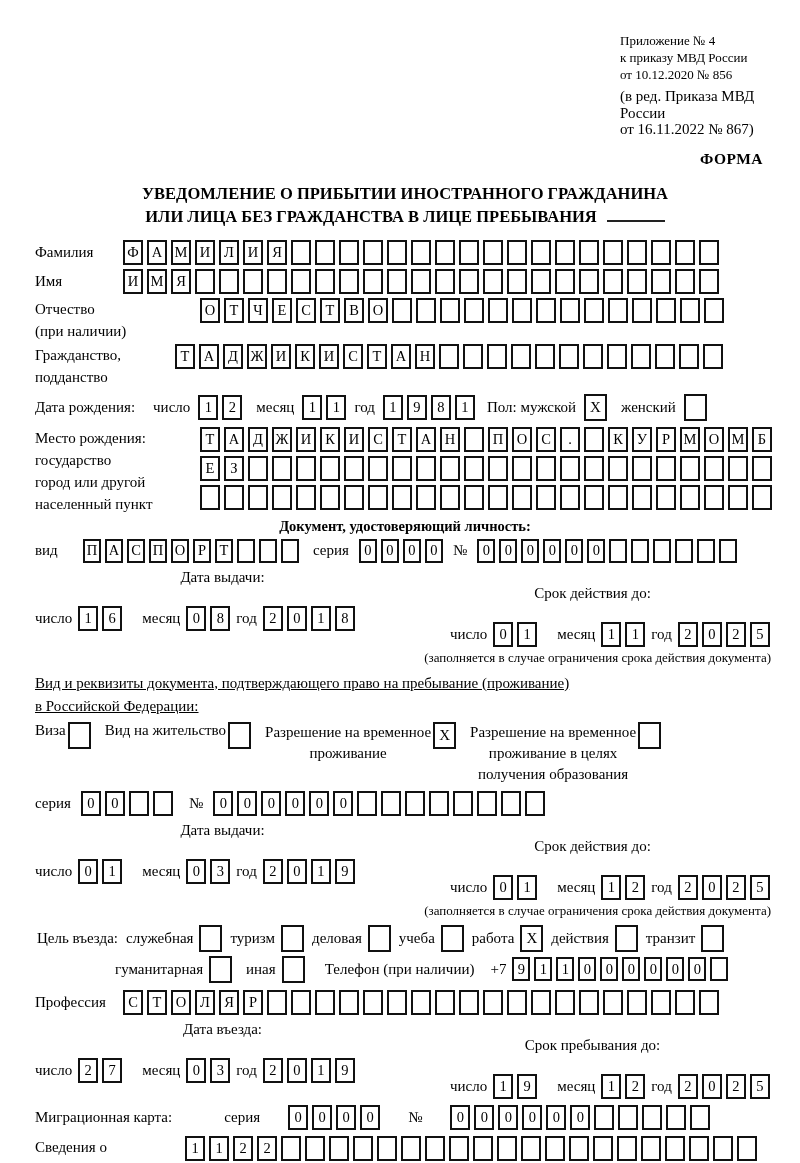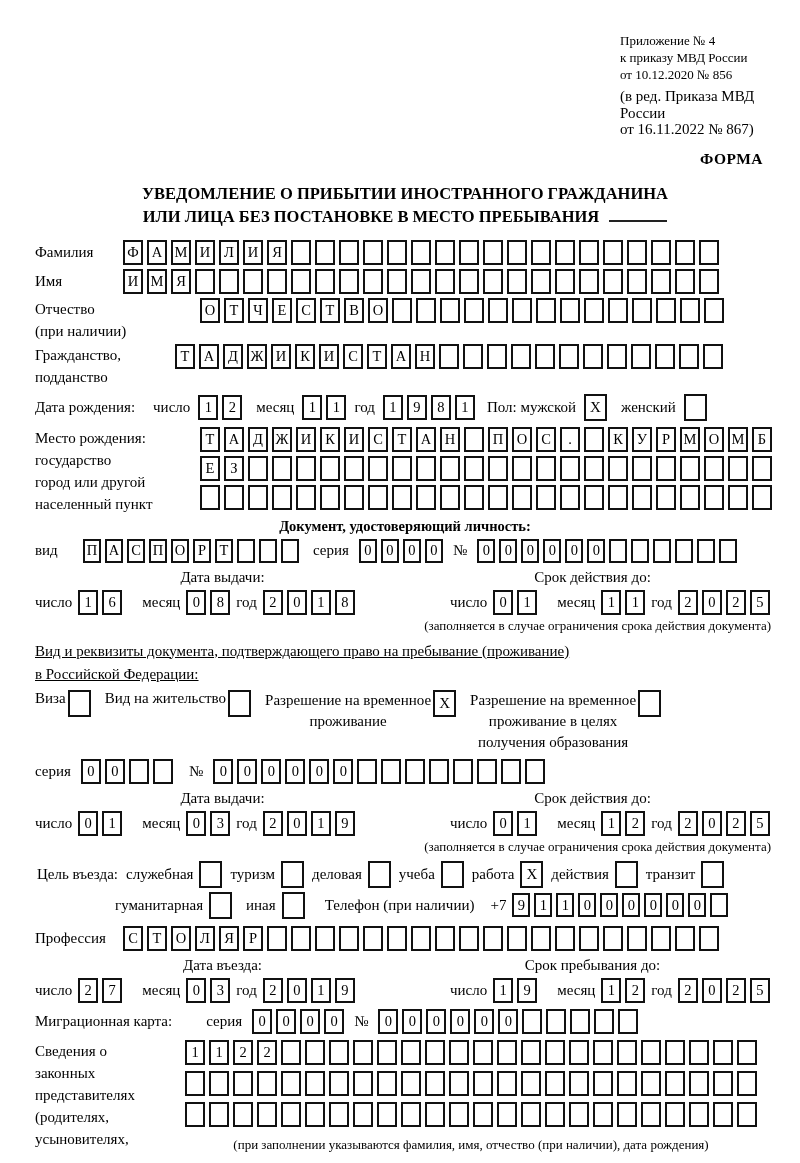--- a/index.html
+++ b/index.html
@@ -29,21 +29,21 @@
 
   
   .cellcol { display:flex; flex-direction:column; gap:4px; }
   .repcol  { display:flex; flex-direction:column; gap:6px; }
 
   .doc-heading { margin-top:3px; text-align:center; font-weight:bold; font-size:14.5px; }
 
   
   .twocol { display:flex; margin-top:4px; }
   .twocol > .c1 { width:375px; flex:none; }
-  .twocol > .c2 { flex:1; padding-left:40px; }
+  .twocol > .c2 { flex:1; padding-left:40px;margin-top:16px; }
   .twocol.titles { margin-top:6px; font-size:15px; }
   .twocol.titles > .c1, .twocol.titles > .c2 { text-align:center; padding-left:0; }
   .dgroup { display:flex; align-items:center; gap:6px; font-size:15px; }
   .dgroup .gap { width:8px; flex:none; }
   .note { margin-top:3px; text-align:right; font-size:13px; margin-right:4px; }
 
   .intro { margin-top:6px; font-size:15px; line-height:23px;text-decoration:underline; }
 
   
   .optrow { display:flex; align-items:flex-start; margin-top:4px; gap:14px; }
@@ -66,21 +66,21 @@
     <div>от 10.12.2020 № 856</div>
     <div class="edition">
       <div>(в ред. Приказа МВД России</div>
       <div>от 16.11.2022 № 867)</div>
     </div>
   </div>
   <div class="forma">ФОРМА</div>
 
   <div class="title">
     <div>УВЕДОМЛЕНИЕ О ПРИБЫТИИ ИНОСТРАННОГО ГРАЖДАНИНА</div>
-    <div><span>ИЛИ ЛИЦА БЕЗ ПОСТАНОВКЕ В МЕСТО ПРЕБЫВАНИЯ</span><span class="blank-line"></span></div>
+    <div><span>ИЛИ ЛИЦА БЕЗ ГРАЖДАНСТВА В ЛИЦЕ ПРЕБЫВАНИЯ</span><span class="blank-line"></span></div>
   </div>
 
 
   <div class="row" style="margin-top:12px;">
     <span class="lbl w88">Фамилия</span>
     <span class="cells">
         <span class="cell">Ф</span>
         <span class="cell">А</span>
         <span class="cell">М</span>
         <span class="cell">И</span>
@@ -626,21 +626,21 @@
           <span class="cells">
             <span class="cell">2</span>
             <span class="cell">0</span>
             <span class="cell">2</span>
             <span class="cell">5</span>
           </span>
     </div>
       </div>
   </div>
 
-  <div class="row" style="gap:10px; margin-top:6px;">
+  <div class="row" style="gap:28px; margin-top:6px;">
     <span class="lbl">Миграционная карта:</span>
     <span class="lbl" style="margin-left:24px;">серия</span>
     <span class="cells">
         <span class="cell">0</span>
         <span class="cell">0</span>
         <span class="cell">0</span>
         <span class="cell">0</span>
       </span>
     <span class="lbl">№</span>
     <span class="cells">

